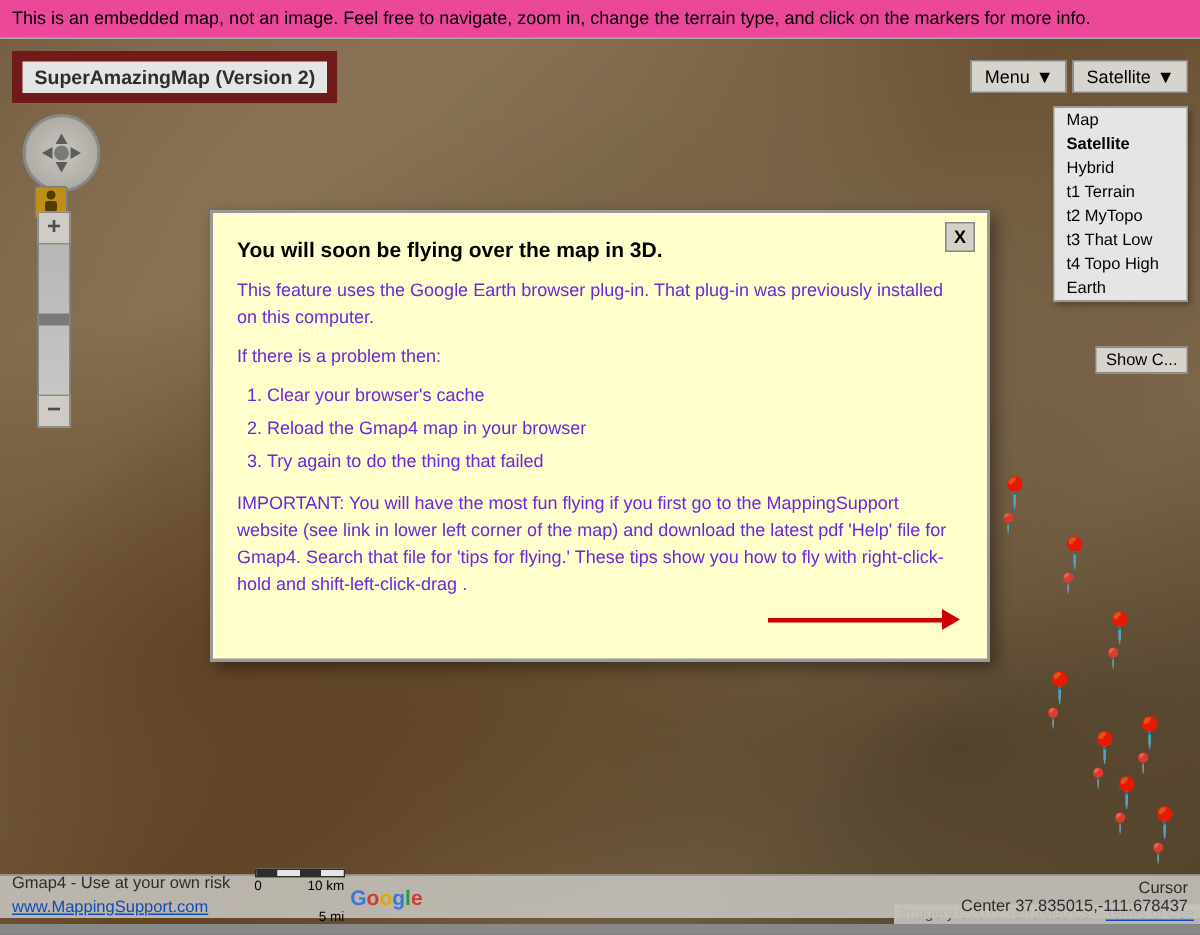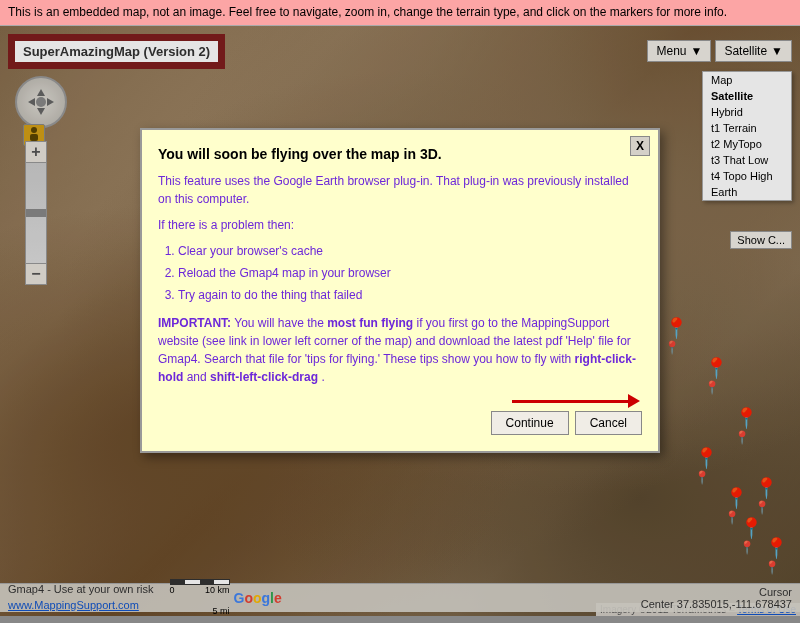--- a/index.html
+++ b/index.html
@@ -1,20 +1,20 @@
 <!DOCTYPE html>
 <html><head>
   <meta charset="utf-8">
   <style>
     * { box-sizing: border-box; margin: 0; padding: 0; }
     body { width: 800px; height: 623px; overflow: hidden; font-family: Arial, sans-serif; font-size: 13px; background: #888; }
 
     
     #top-bar {
-      background: #fca5a5;
+      background: #ec4899;
       padding: 4px 8px;
       font-size: 12px;
       color: #000;
       border-bottom: 1px solid #aaa;
       line-height: 1.4;
     }
 
     
     #map-container {
       position: relative;
@@ -276,21 +276,21 @@
     }
 
     #dialog-body ol li {
       margin-bottom: 4px;
     }
 
     #dialog-body .important {
       margin-top: 4px;
     }
 
-    .bold { font-weight: bold; text-align: center; }
+    .bold { font-weight: normal; text-align: center; }
 
     
     #dialog-arrow {
       display: flex;
       align-items: center;
       margin: 14px 0 8px 0;
       justify-content: flex-end;
       padding-right: 10px;
     }
 
@@ -518,24 +518,20 @@
           <span> and </span>
           <span class="bold">shift-left-click-drag</span>
           <span>.</span>
         </p>
       </div>
 
       <div id="dialog-arrow">
         <div id="arrow-line"></div>
       </div>
 
-      <div id="dialog-buttons">
-        <button class="dialog-btn">Continue</button>
-        <button class="dialog-btn">Cancel</button>
-      </div>
     </div>
   </div>
 
   <div id="bottom-bar">
     <div id="bottom-left">
       <div>Gmap4 - Use at your own risk</div>
       <div style="color:#1155cc; text-decoration:underline; cursor:pointer;">www.MappingSupport.com</div>
     </div>
 
     <div id="scale-bar">

